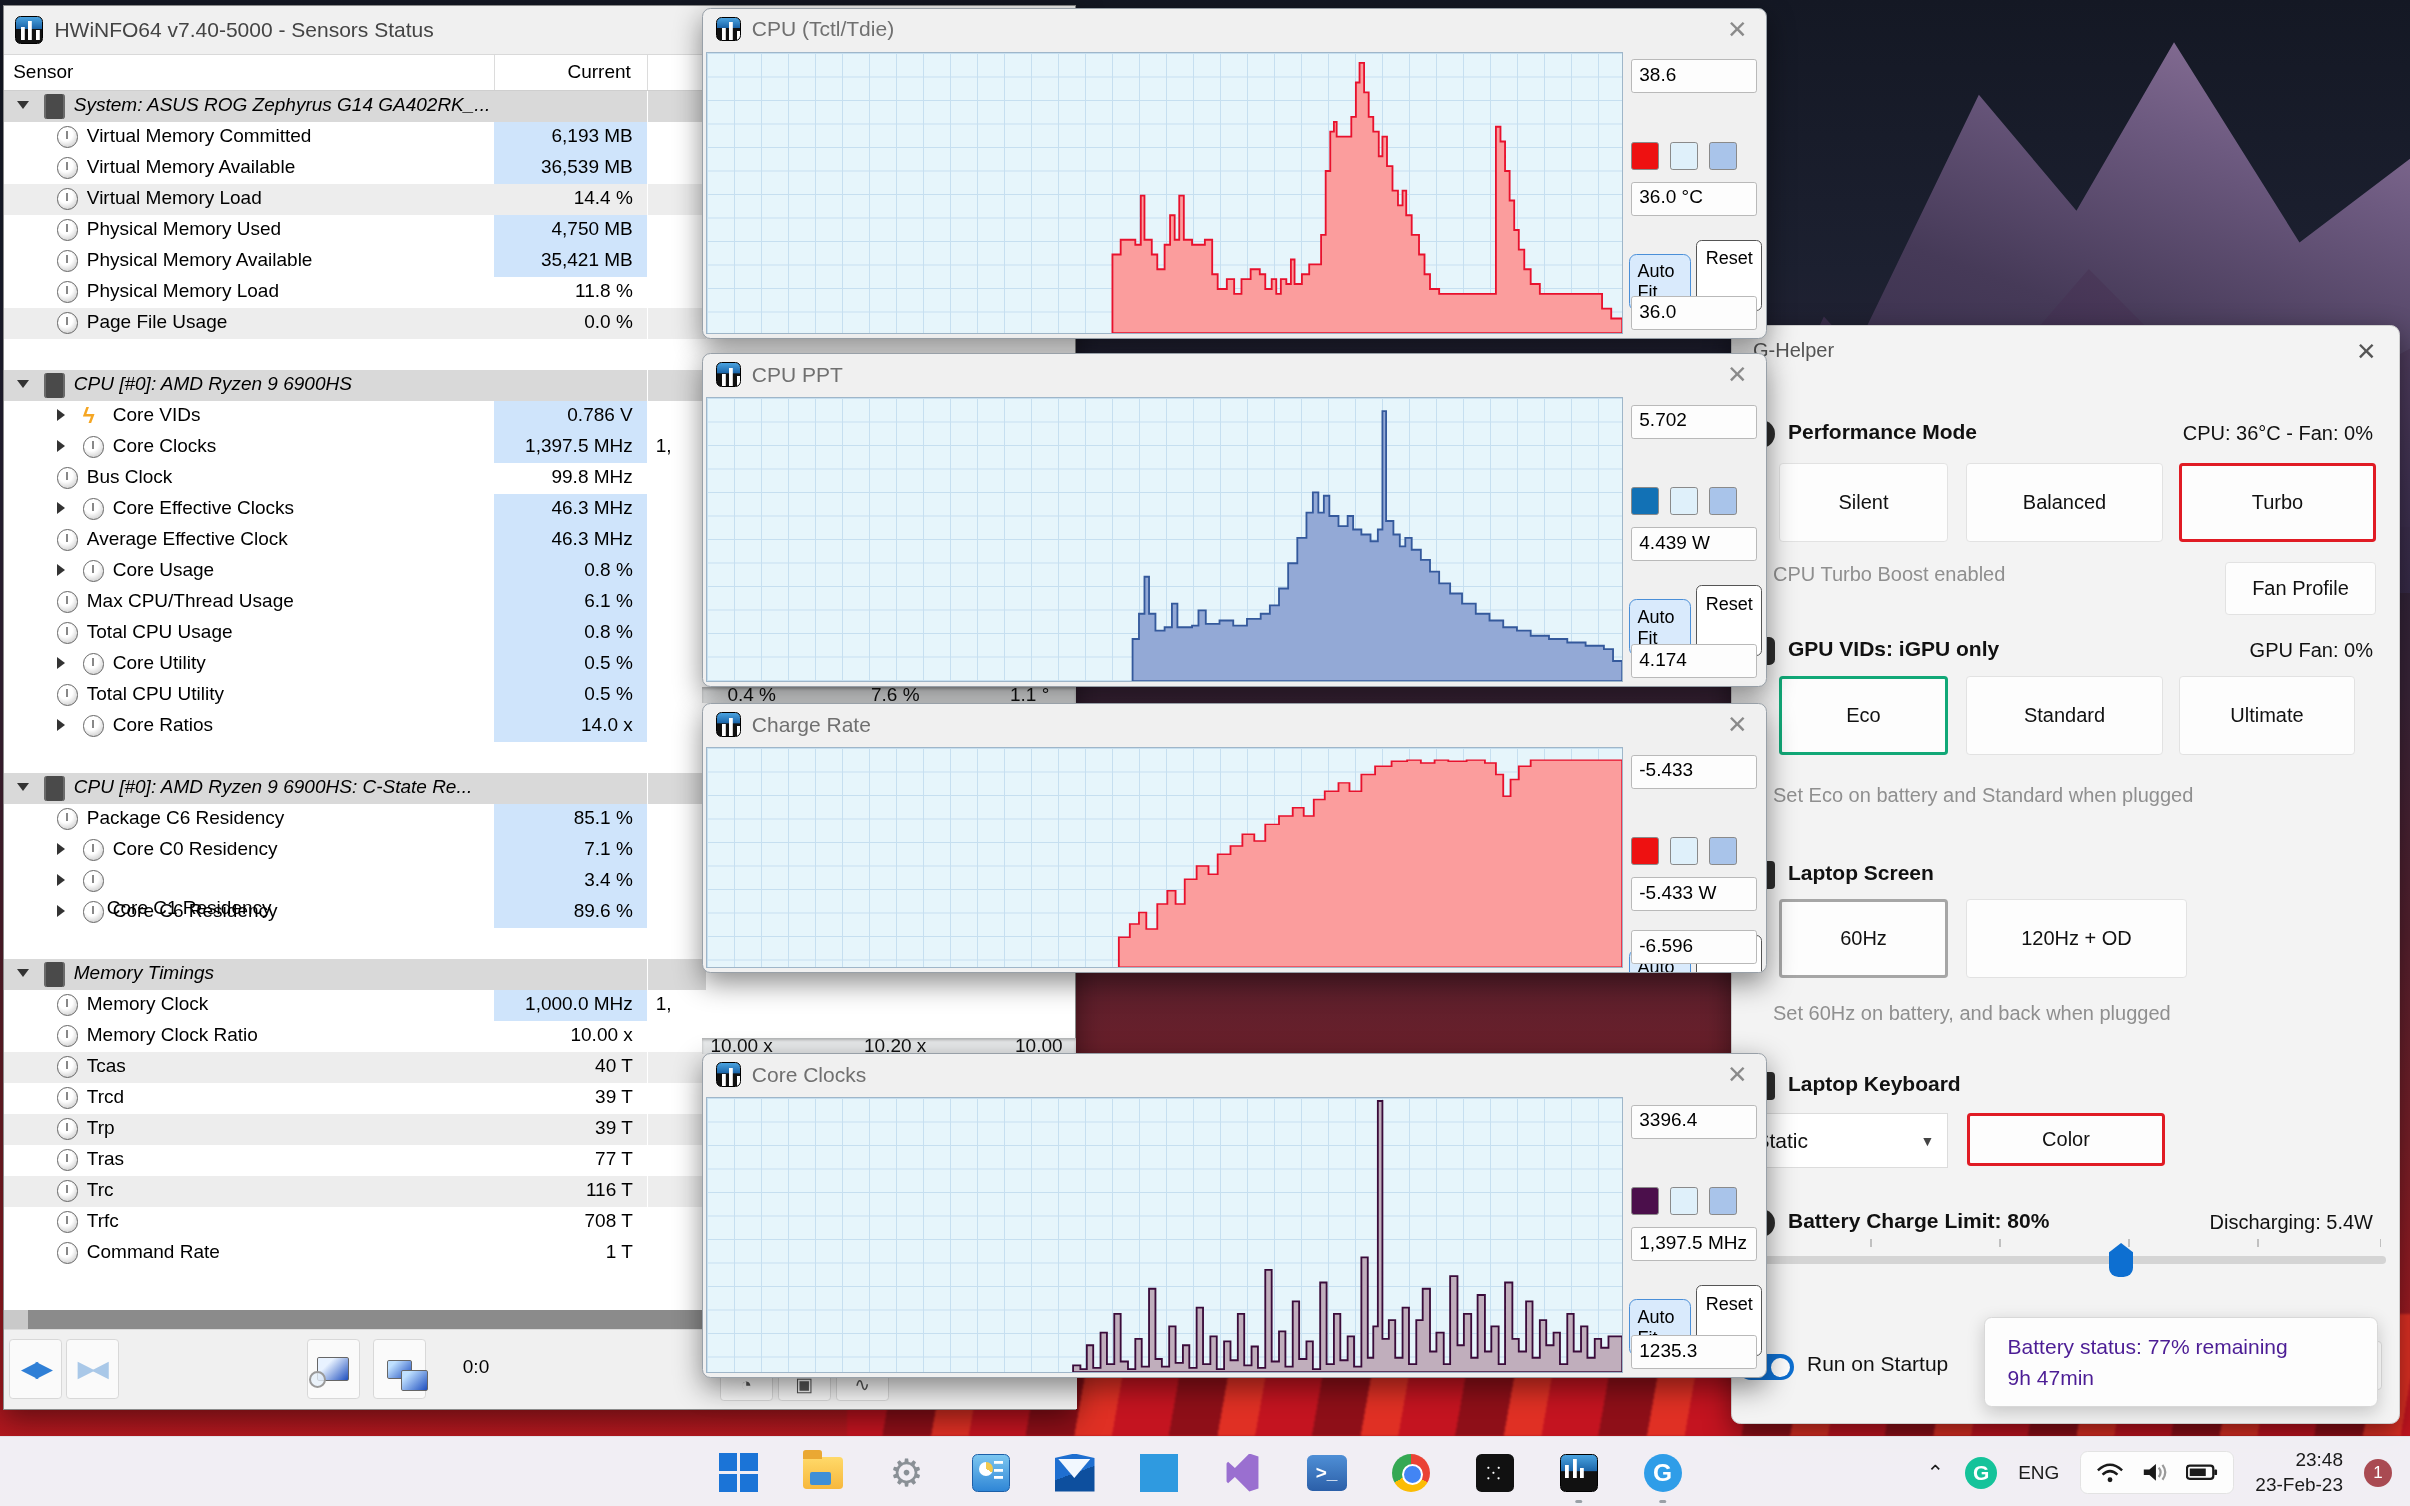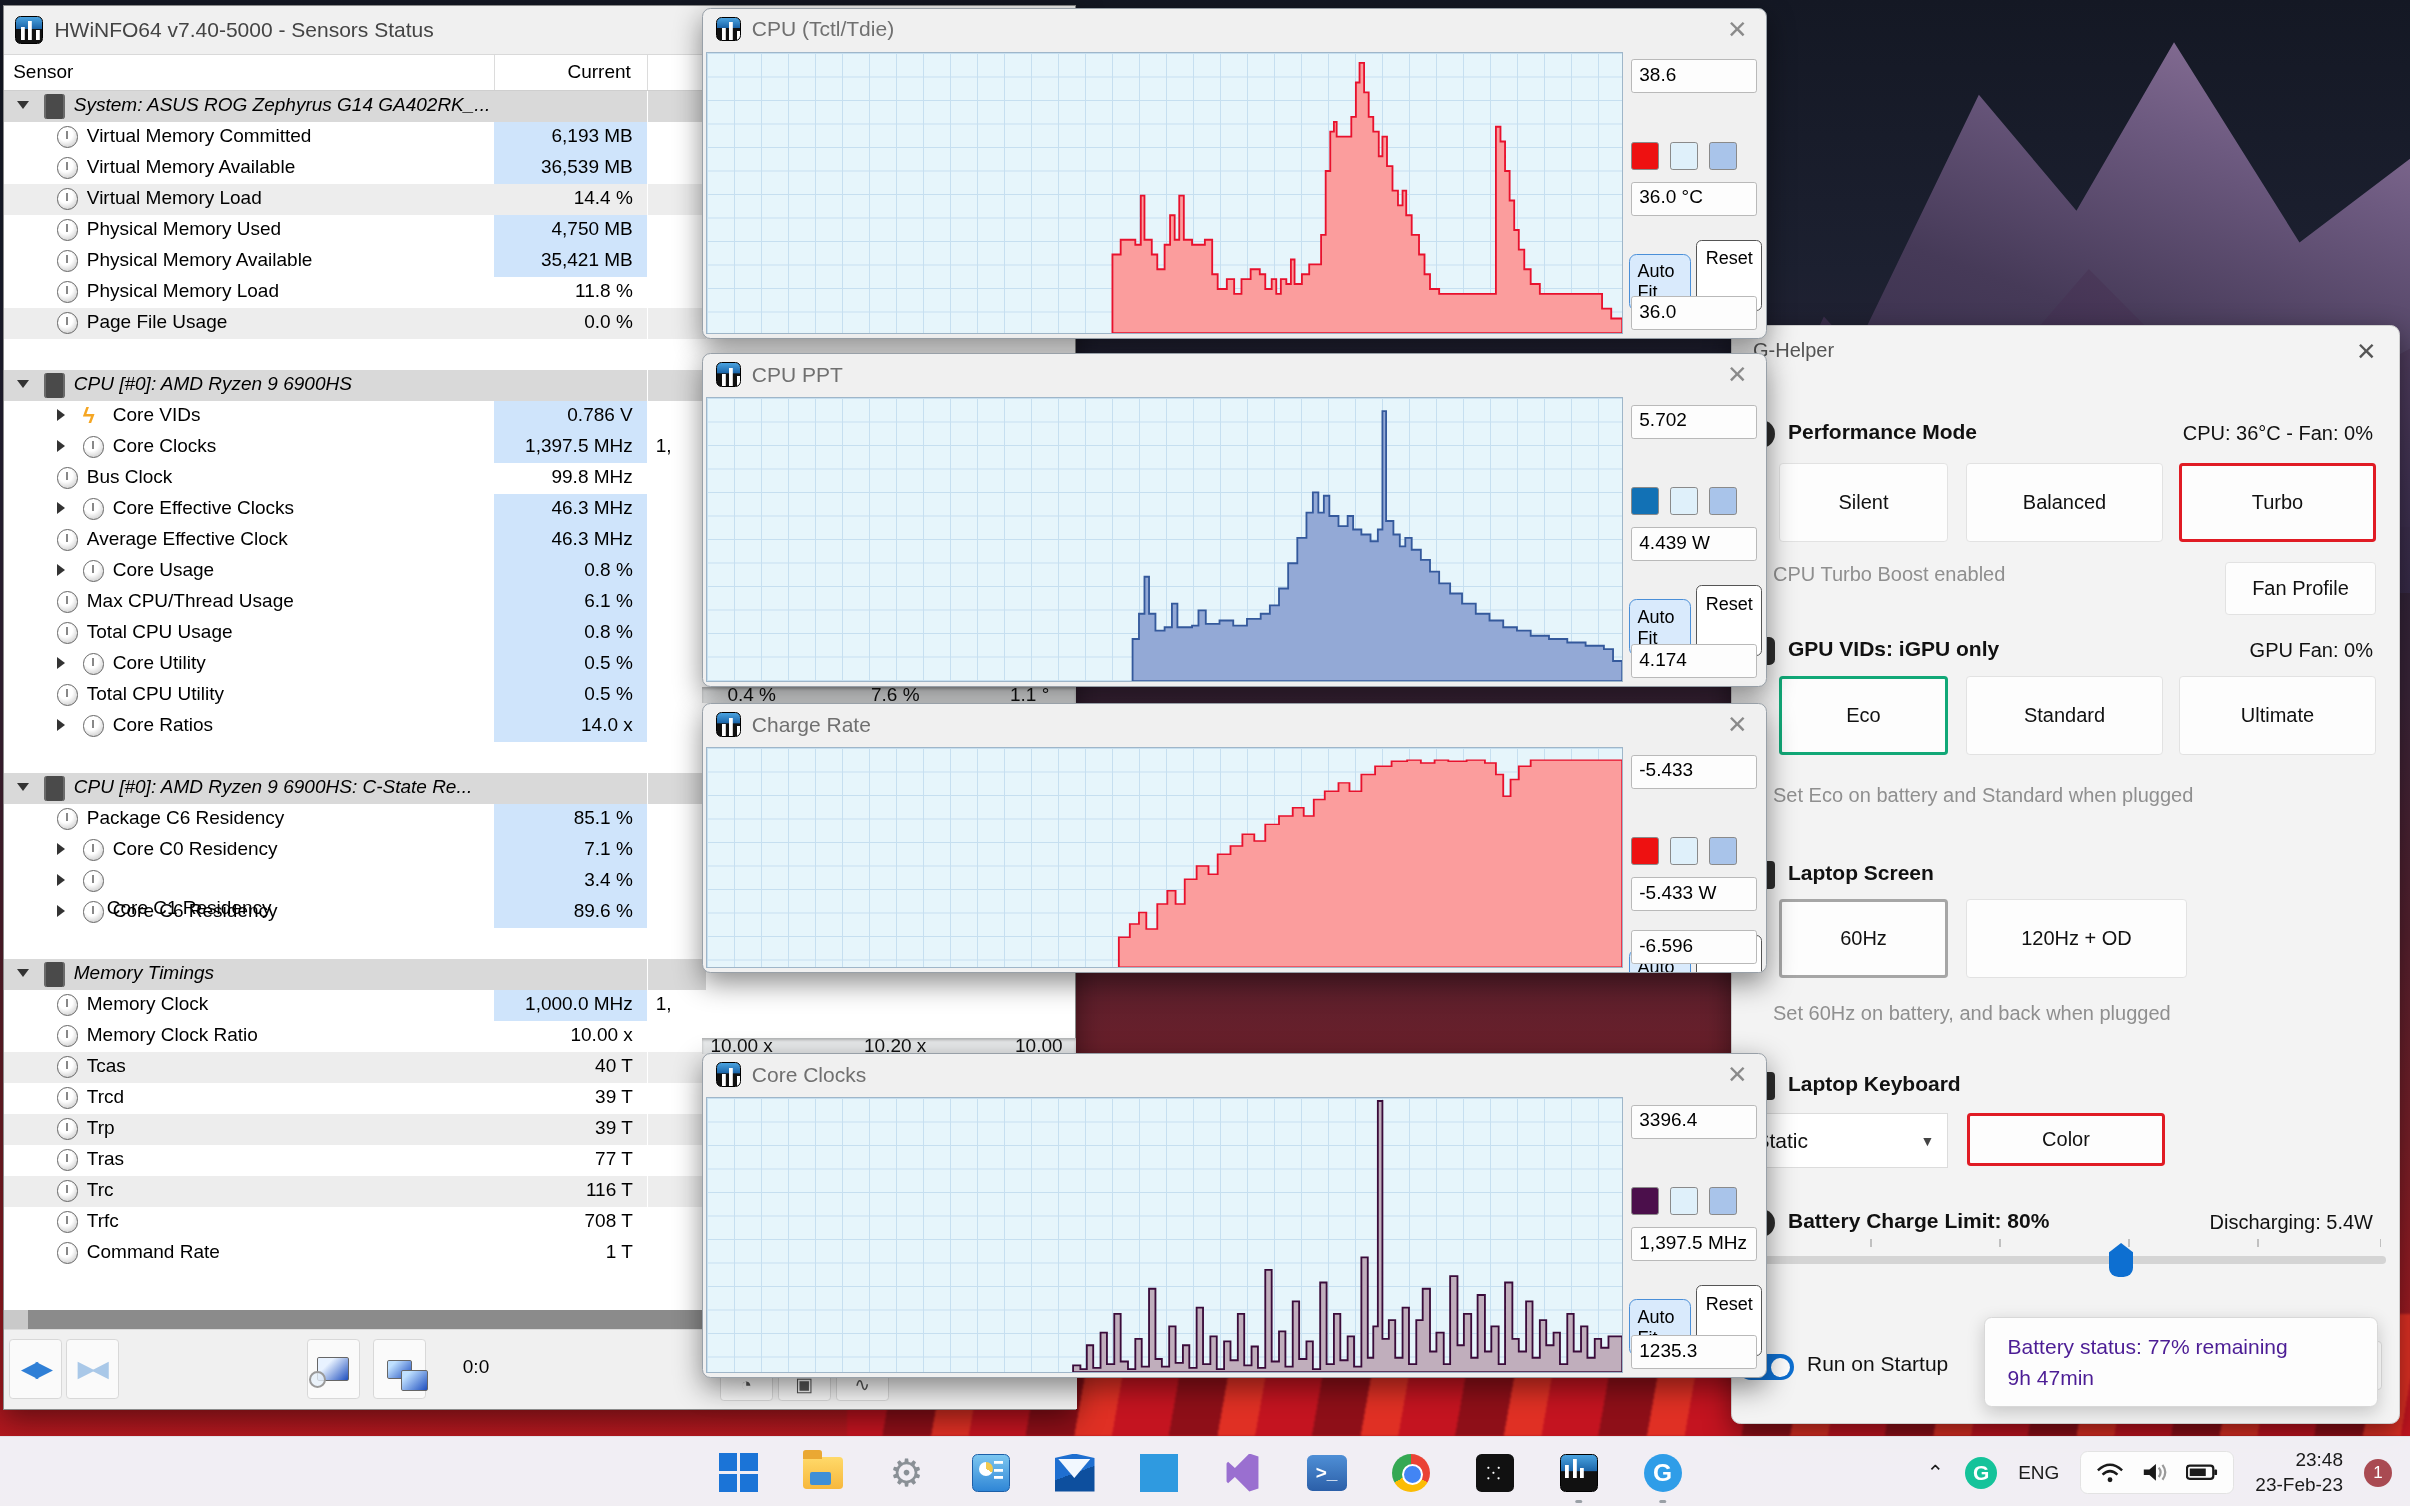--- a/index.html
+++ b/index.html
@@ -537,21 +537,21 @@
     <div class="gh-btn" style="left:234px;top:137px;width:197px">Balanced</div>
     <div class="gh-btn sel-red" style="left:447px;top:137px;width:197px">Turbo</div>
     <div class="gh-note" style="top:237px">CPU Turbo Boost enabled</div>
     <div class="gh-btn small" style="left:493px;top:236px;width:151px">Fan Profile</div>
 
     <div class="gh-ico" style="top:311px"></div>
     <div class="gh-h" style="left:56px;top:311px">GPU VIDs: iGPU only</div>
     <div class="gh-right" style="top:313px">GPU Fan: 0%</div>
     <div class="gh-btn sel-green" style="left:47px;top:350px;width:169px">Eco</div>
     <div class="gh-btn" style="left:234px;top:350px;width:197px">Standard</div>
-    <div class="gh-btn" style="left:447px;top:350px;width:197px">Ultimate</div>
+    <div class="gh-btn" style="left:447px;top:350px;width:176px">Ultimate</div>
     <div class="gh-note" style="top:458px">Set Eco on battery and Standard when plugged</div>
 
     <div class="gh-ico" style="top:535px;border-radius:3.8px"></div>
     <div class="gh-h" style="left:56px;top:535px">Laptop Screen</div>
     <div class="gh-btn sel-gray" style="left:47px;top:573px;width:169px">60Hz</div>
     <div class="gh-btn" style="left:234px;top:573px;width:221px">120Hz + OD</div>
     <div class="gh-note" style="top:676px">Set 60Hz on battery, and back when plugged</div>
 
     <div class="gh-ico" style="top:746px;border-radius:3.8px"></div>
     <div class="gh-h" style="left:56px;top:746px">Laptop Keyboard</div>

